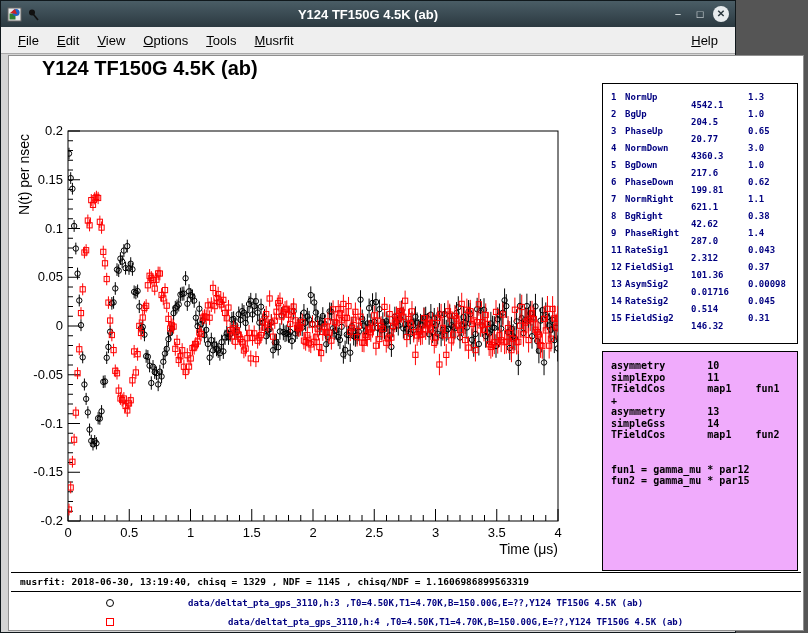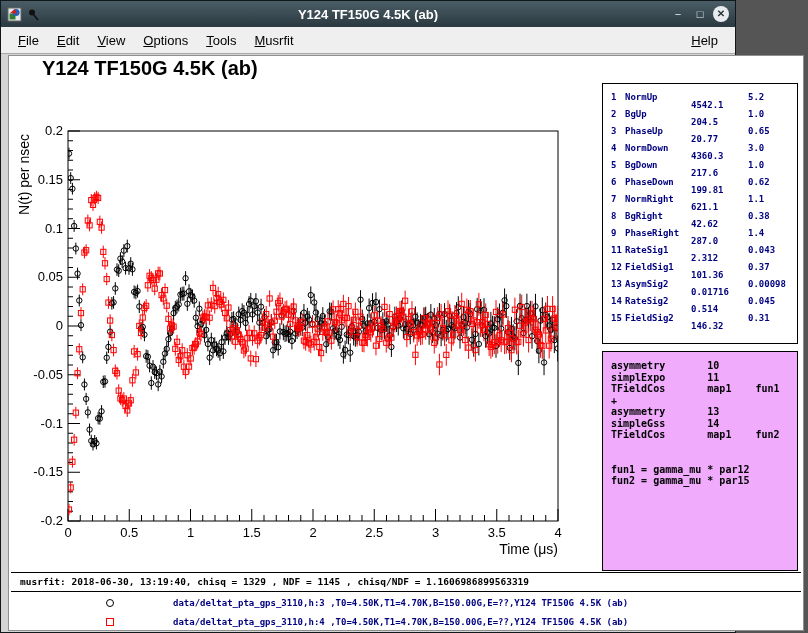--- a/index.html
+++ b/index.html
@@ -46,21 +46,21 @@
               border:1px solid #000;box-sizing:border-box;background:#f0abfc;
               font-family:"DejaVu Sans Mono",monospace;font-size:10px;font-weight:bold;
               color:#000;padding:8px 0 0 8px;overflow:hidden;}
   .theory-line{white-space:pre;line-height:11.5px;height:11.5px;}
   
   .hline1{position:absolute;left:2px;top:516px;width:790px;height:1px;background:#000;}
   .hline2{position:absolute;left:2px;top:535px;width:790px;height:1px;background:#000;}
   .status-line{position:absolute;left:11px;top:520px;font-family:"DejaVu Sans Mono",monospace;
                font-size:9.5px;font-weight:bold;color:#000;white-space:nowrap;}
   .leg-row{position:absolute;left:95px;height:13px;display:flex;align-items:center;}
-  .leg-label{margin-left:57px;font-family:"DejaVu Sans Mono",monospace;font-size:9px;
+  .leg-label{margin-left:72px;font-family:"DejaVu Sans Mono",monospace;font-size:9px;
              font-weight:bold;color:#000080;white-space:pre;}
 </style>
 </head>
 <body>
 
 <div class="window">
 
   <div class="titlebar">
     <div class="tb-left">
       <svg width="15" height="15">
@@ -1352,21 +1352,21 @@
           <line x1="545.3249999999966" x2="545.3249999999966" y1="249.4201987935359" y2="275.30326244664354" stroke="#ff0000" stroke-width="1"></line>
           <rect x="542.7249999999966" y="259.7617306200897" width="5.2" height="5.2" fill="none" stroke="#ff0000" stroke-width="1"></rect>
           <line x1="547.0399999999966" x2="547.0399999999966" y1="257.62185227557524" y2="283.5774900632849" stroke="#ff0000" stroke-width="1"></line>
           <rect x="544.4399999999965" y="267.99967116943003" width="5.2" height="5.2" fill="none" stroke="#ff0000" stroke-width="1"></rect>
           <line x1="548.7549999999965" x2="548.7549999999965" y1="249.79020883158407" y2="275.818624246229" stroke="#ff0000" stroke-width="1"></line>
           <rect x="546.1549999999964" y="260.2044165389065" width="5.2" height="5.2" fill="none" stroke="#ff0000" stroke-width="1"></rect>
         </g>
       </svg>
 
     <div class="param-box" id="param-box">
-        <div class="param-row"><span class="p-no">1</span><span class="p-name">NormUp</span><span class="p-val">4542.1</span><span class="p-err">5.2</span></div>
+        <div class="param-row"><span class="p-no">1</span><span class="p-name">NormUp</span><span class="p-val">4542.1</span><span class="p-err">1.3</span></div>
         <div class="param-row"><span class="p-no">2</span><span class="p-name">BgUp</span><span class="p-val">204.5</span><span class="p-err">1.0</span></div>
         <div class="param-row"><span class="p-no">3</span><span class="p-name">PhaseUp</span><span class="p-val">20.77</span><span class="p-err">0.65</span></div>
         <div class="param-row"><span class="p-no">4</span><span class="p-name">NormDown</span><span class="p-val">4360.3</span><span class="p-err">3.0</span></div>
         <div class="param-row"><span class="p-no">5</span><span class="p-name">BgDown</span><span class="p-val">217.6</span><span class="p-err">1.0</span></div>
         <div class="param-row"><span class="p-no">6</span><span class="p-name">PhaseDown</span><span class="p-val">199.81</span><span class="p-err">0.62</span></div>
         <div class="param-row"><span class="p-no">7</span><span class="p-name">NormRight</span><span class="p-val">621.1</span><span class="p-err">1.1</span></div>
         <div class="param-row"><span class="p-no">8</span><span class="p-name">BgRight</span><span class="p-val">42.62</span><span class="p-err">0.38</span></div>
         <div class="param-row"><span class="p-no">9</span><span class="p-name">PhaseRight</span><span class="p-val">287.0</span><span class="p-err">1.4</span></div>
         <div class="param-row"><span class="p-no">11</span><span class="p-name">RateSig1</span><span class="p-val">2.312</span><span class="p-err">0.043</span></div>
         <div class="param-row"><span class="p-no">12</span><span class="p-name">FieldSig1</span><span class="p-val">101.36</span><span class="p-err">0.37</span></div>
@@ -1392,21 +1392,21 @@
     <div class="hline1"></div>
     <div class="status-line">musrfit: 2018-06-30, 13:19:40, chisq = 1329 , NDF = 1145 , chisq/NDF = 1.1606986899563319</div>
     <div class="hline2"></div>
     <div id="legend">
         <div class="leg-row" style="top: 540px;">
           <svg width="12" height="12">
             <circle cx="6" cy="6" r="3.5" fill="none" stroke="#000000"></circle>
           </svg>
           <span class="leg-label">data/deltat_pta_gps_3110,h:3 ,T0=4.50K,T1=4.70K,B=150.00G,E=??,Y124 TF150G 4.5K (ab)</span>
         </div>
-        <div class="leg-row" style="top: 559px;">
+        <div class="leg-row" style="top: 559px; gap: 40px;">
           <svg width="12" height="12">
             <rect x="2.5" y="2.5" width="7" height="7" fill="none" stroke="#ff0000"></rect>
           </svg>
           <span class="leg-label">data/deltat_pta_gps_3110,h:4 ,T0=4.50K,T1=4.70K,B=150.00G,E=??,Y124 TF150G 4.5K (ab)</span>
         </div>
       </div>
   </div>
 
 </div>
 

